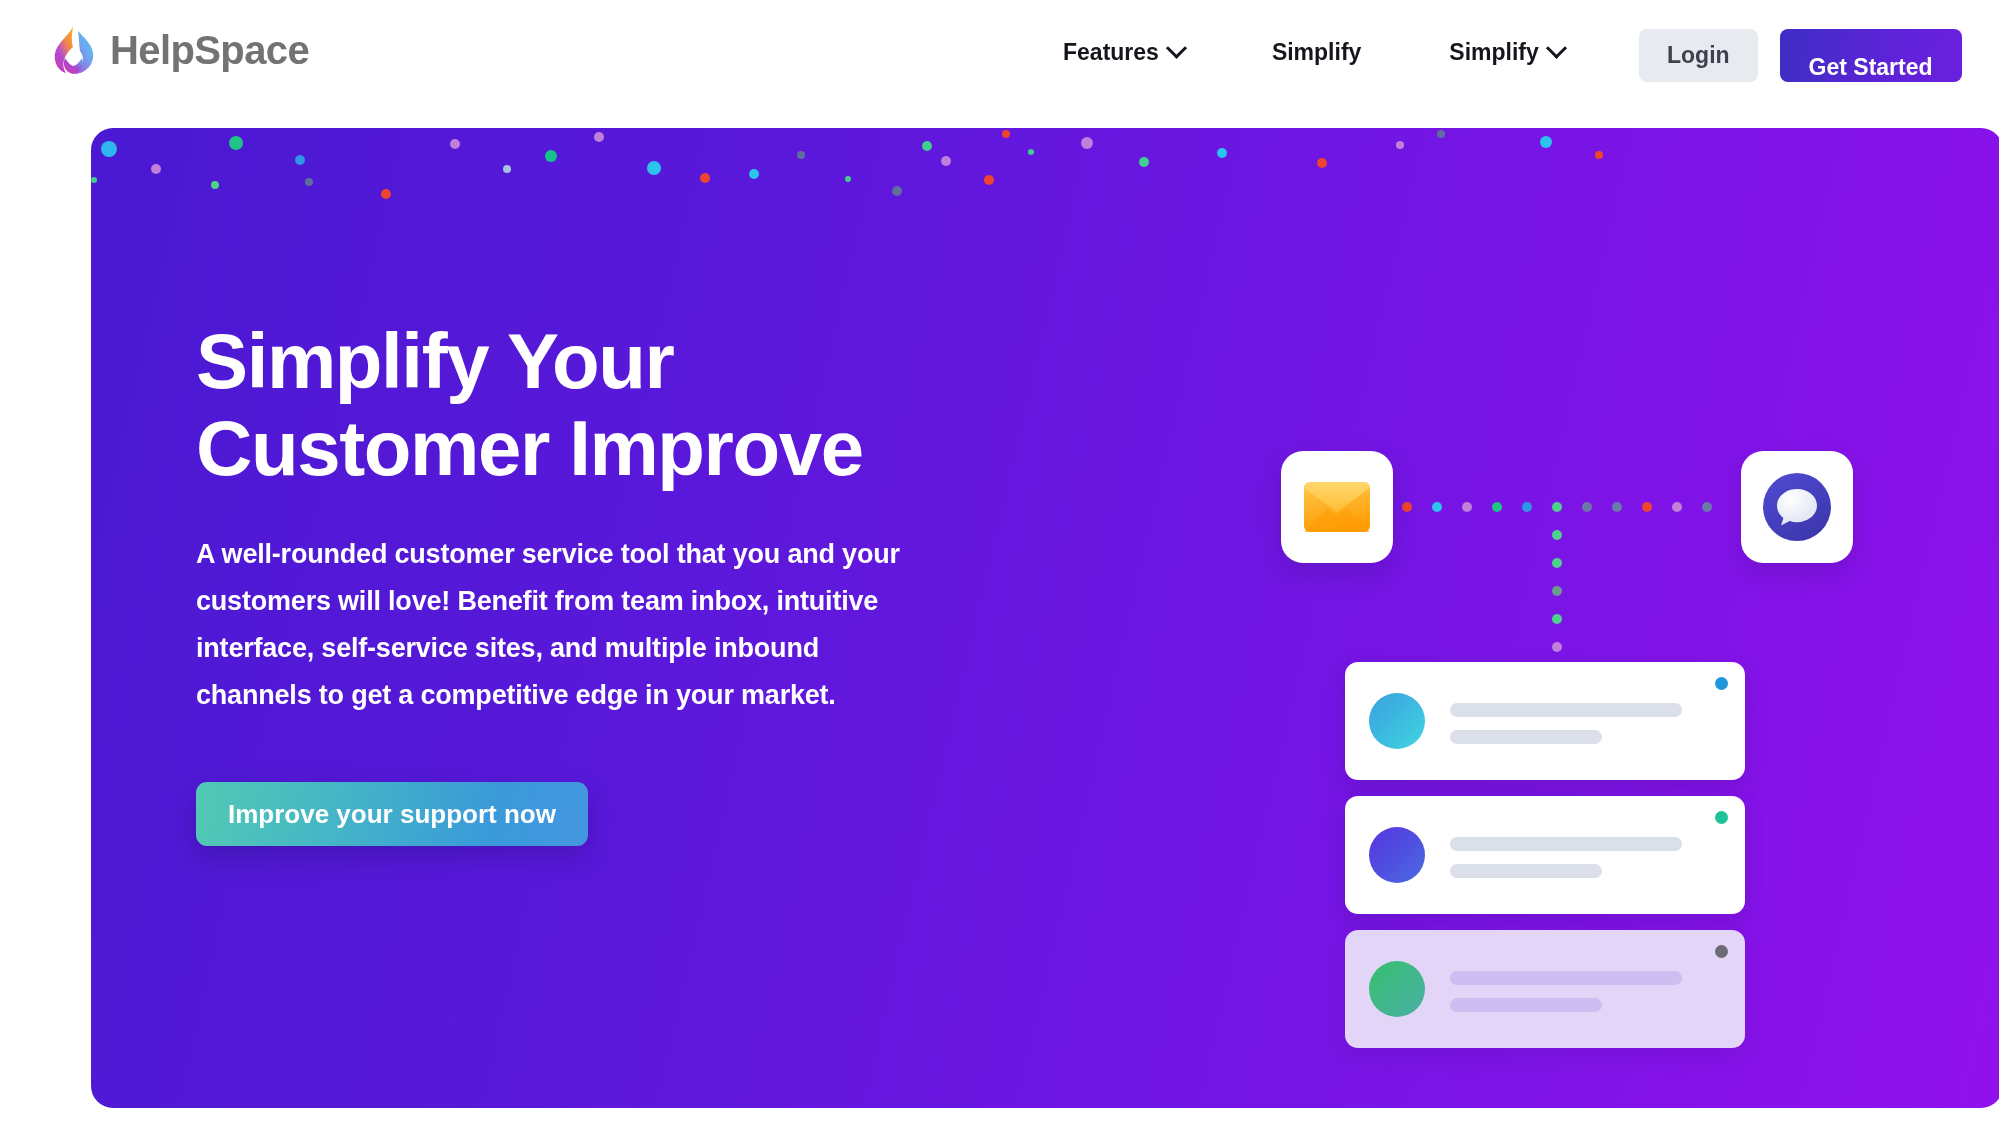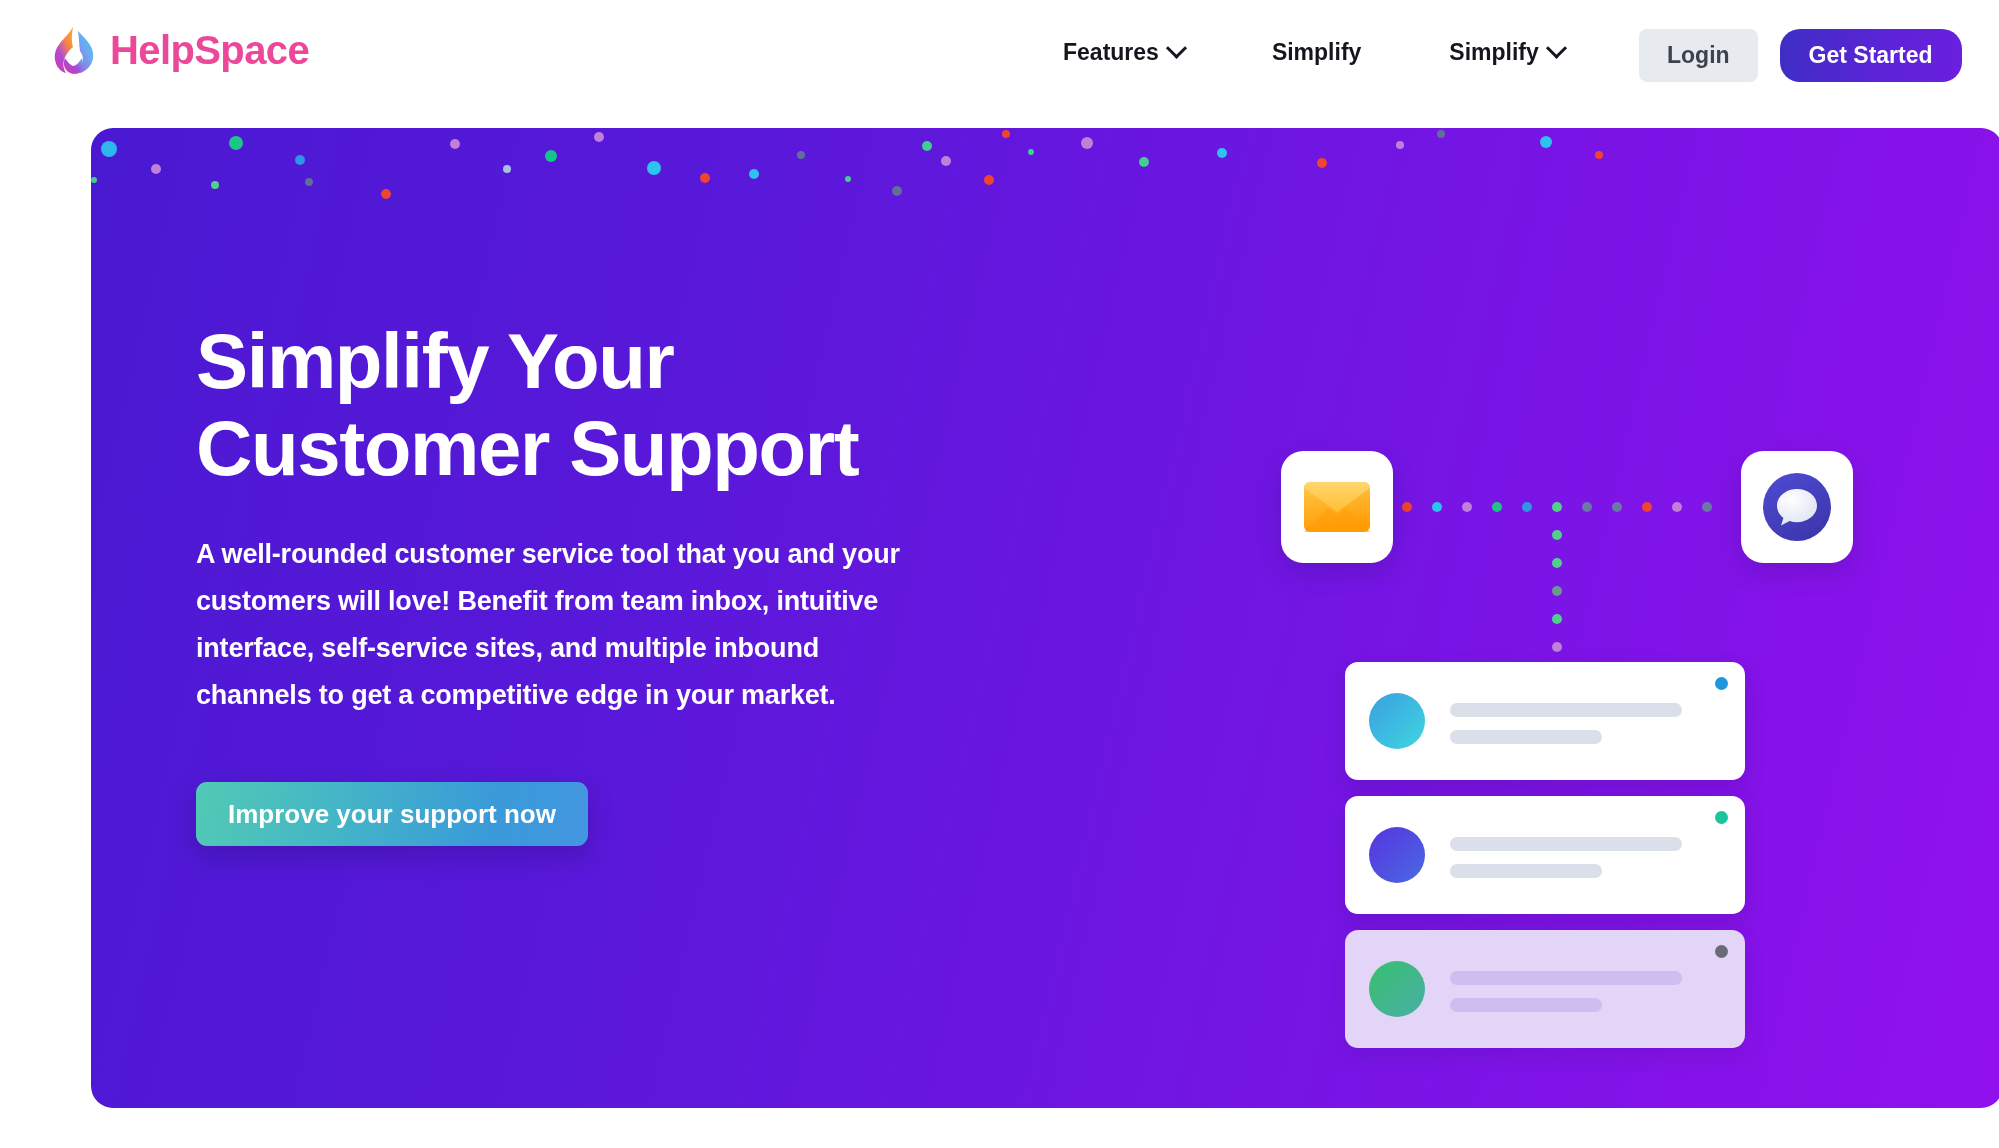--- a/index.html
+++ b/index.html
@@ -28,21 +28,21 @@
     left: 50px;
     top: 25px;
     display: flex;
     align-items: center;
     gap: 14px;
   }
   .brand-mark { width: 46px; height: 50px; display: block; }
   .brand-name {
     font-size: 40px;
     font-weight: bold;
-    color: #ec4899;
+    color: #737373;
     letter-spacing: -0.6px;
     line-height: 1;
   }
 
   .nav {
     position: absolute;
     left: 1055px;
     top: 33px;
     display: flex;
     align-items: center;
@@ -88,22 +88,22 @@
     line-height: 53px;
     cursor: pointer;
     font-family: inherit;
   }
   .btn-getstarted {
     background: linear-gradient(100deg, #3d2ec4 0%, #5e23d8 60%, #6b1fdd 100%);
     color: #ffffff;
     font-size: 23px;
     font-weight: bold;
     border: none;
-    border-radius: 20px;
-    padding: 0 29px;
+    border-radius: 8px;
+    padding: 12px 29px;
     height: 53px;
     line-height: 53px;
     cursor: pointer;
     font-family: inherit;
   }
 
   
   .hero {
     position: absolute;
     left: 55px;
@@ -293,21 +293,21 @@
       <span class="dot" style="left: 1226px; top: 30px; width: 10px; height: 10px; background: rgb(238, 68, 48);"></span>
       <span class="dot" style="left: 1305px; top: 13px; width: 8px; height: 8px; background: rgb(192, 127, 216);"></span>
       <span class="dot" style="left: 1346px; top: 2px; width: 8px; height: 8px; background: rgb(95, 111, 154);"></span>
       <span class="dot" style="left: 1449px; top: 8px; width: 12px; height: 12px; background: rgb(44, 195, 238);"></span>
       <span class="dot" style="left: 1504px; top: 23px; width: 8px; height: 8px; background: rgb(238, 68, 48);"></span>
     </div>
 
   <div class="hero-copy">
     <h1 class="hero-title">
       <span>Simplify Your</span><br>
-      <span>Customer Support</span>
+      <span>Customer Improve</span>
     </h1>
     <p class="hero-sub">A well-rounded customer service tool that you and your customers will love! Benefit from team inbox, intuitive interface, self-service sites, and multiple inbound channels to get a competitive edge in your market.</p>
     <button class="btn-cta">Improve your support now</button>
   </div>
 
   <div class="illus">
 
     <svg class="conn" viewBox="0 0 750 720" id="connector">
         <circle cx="186" cy="199" r="5" fill="#ee4430"></circle>
         <circle cx="216" cy="199" r="5" fill="#2cc3ee"></circle>

